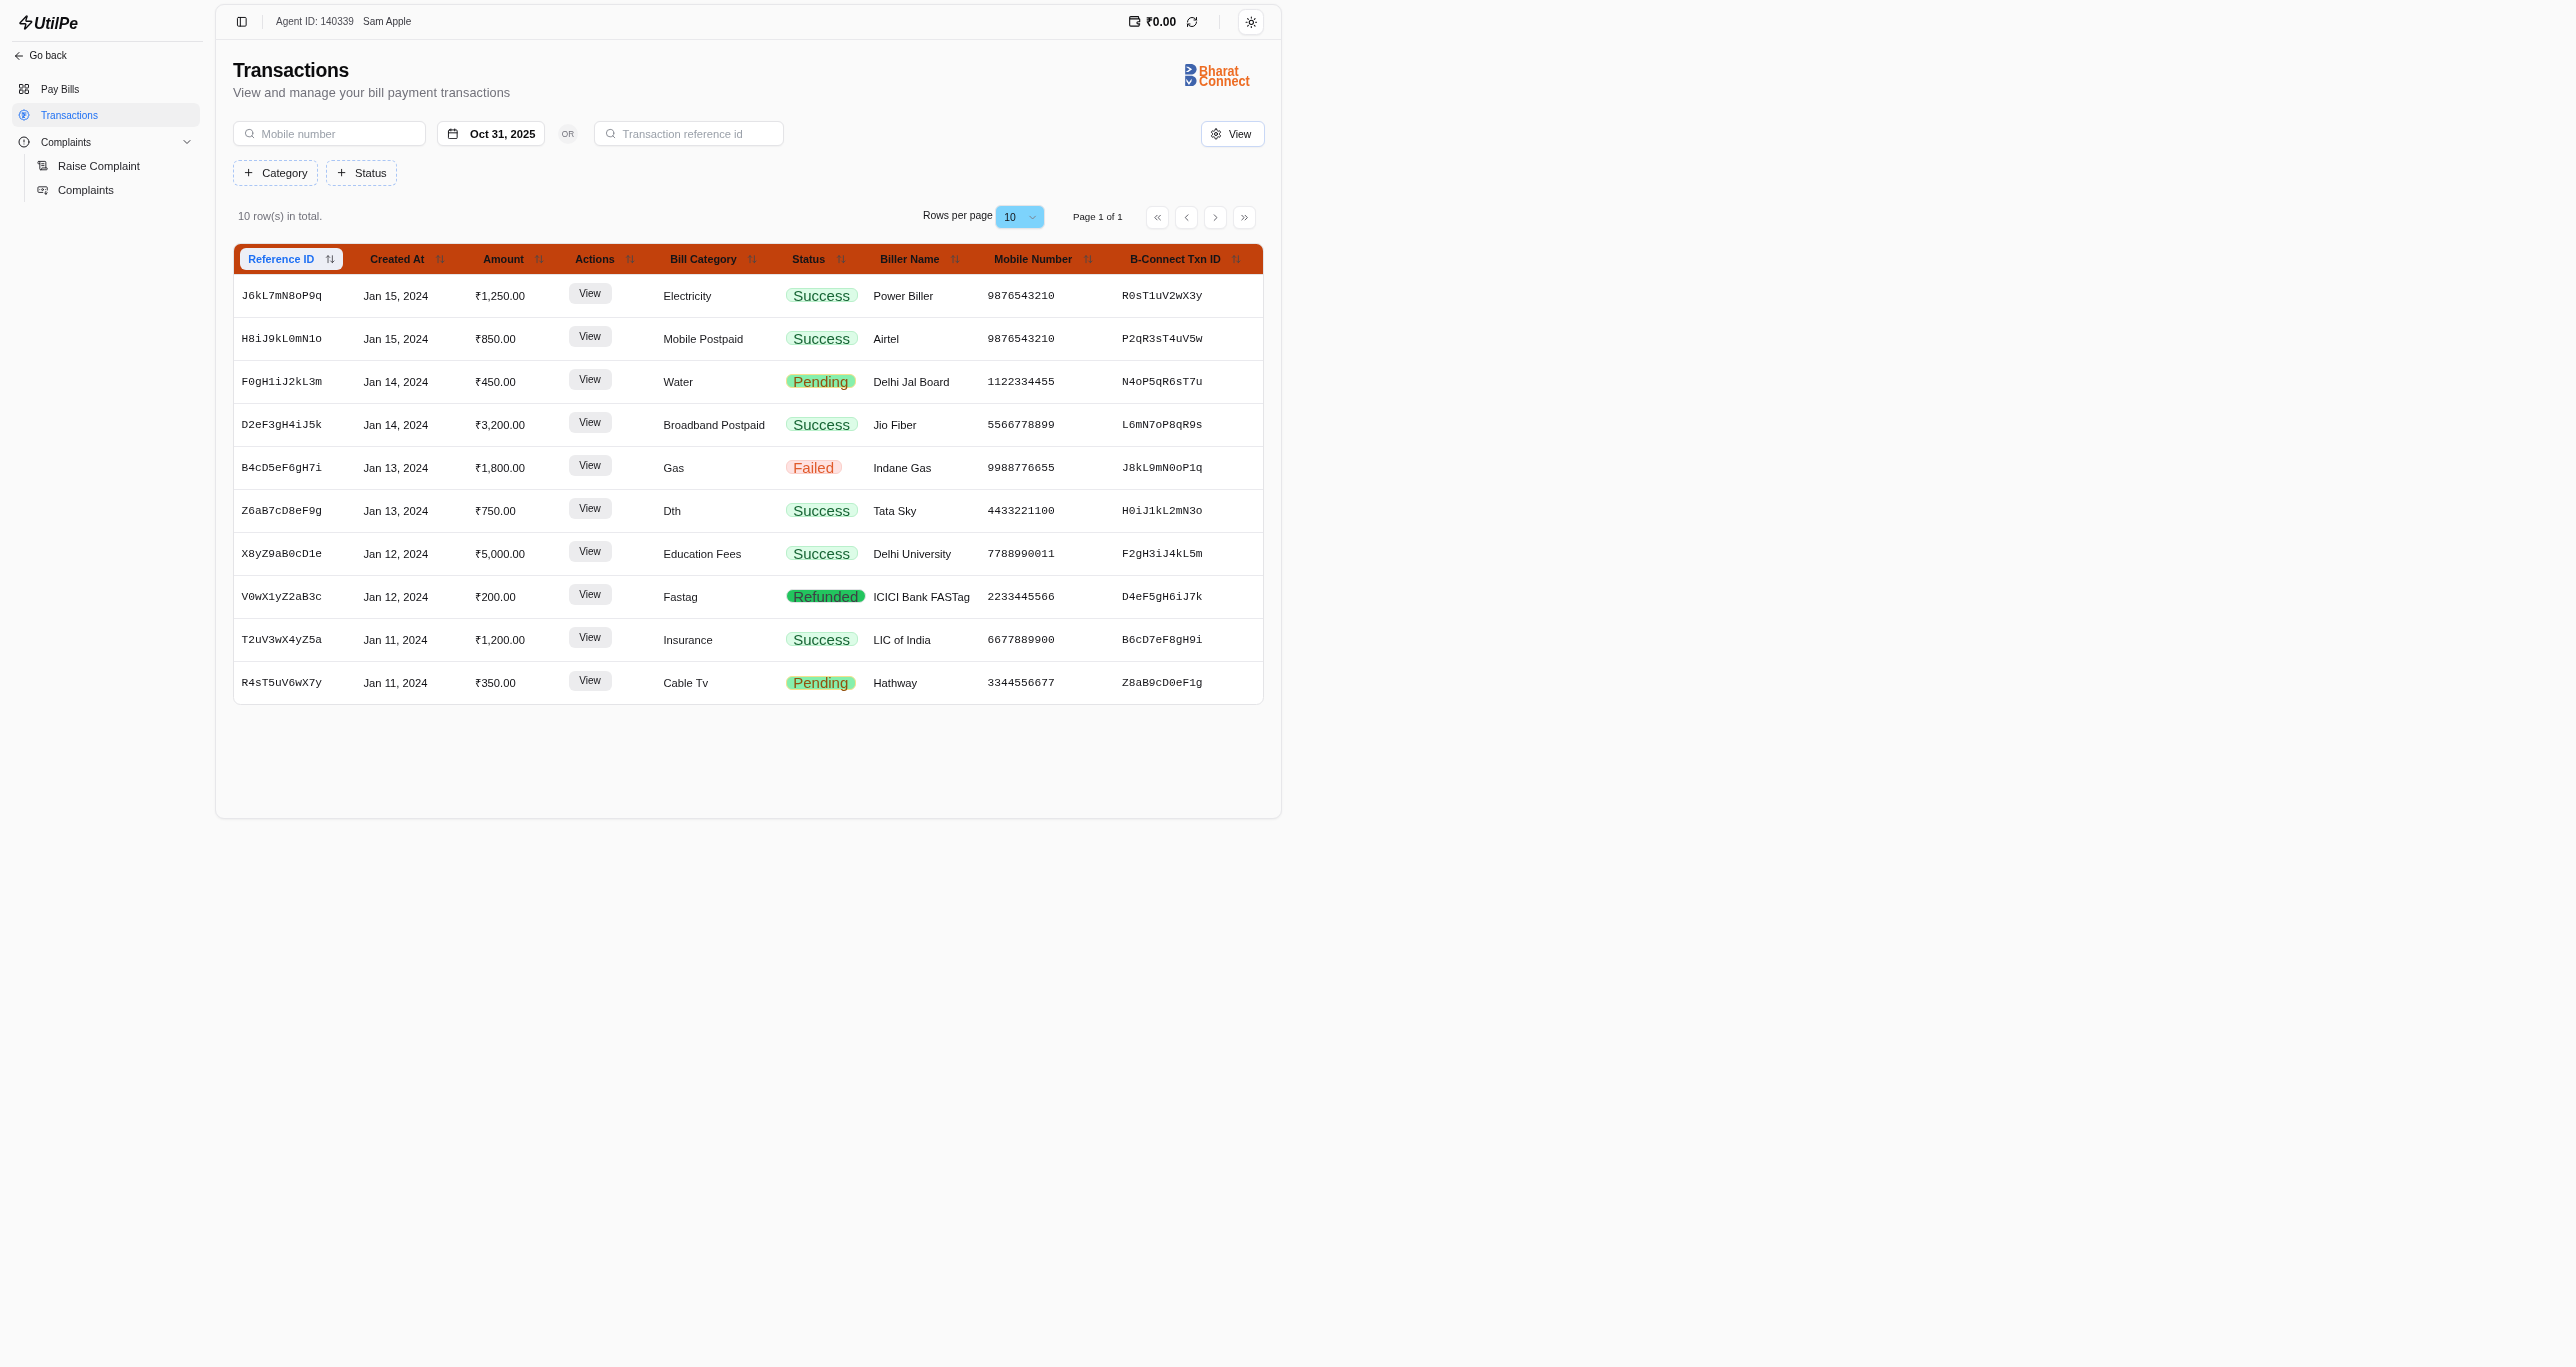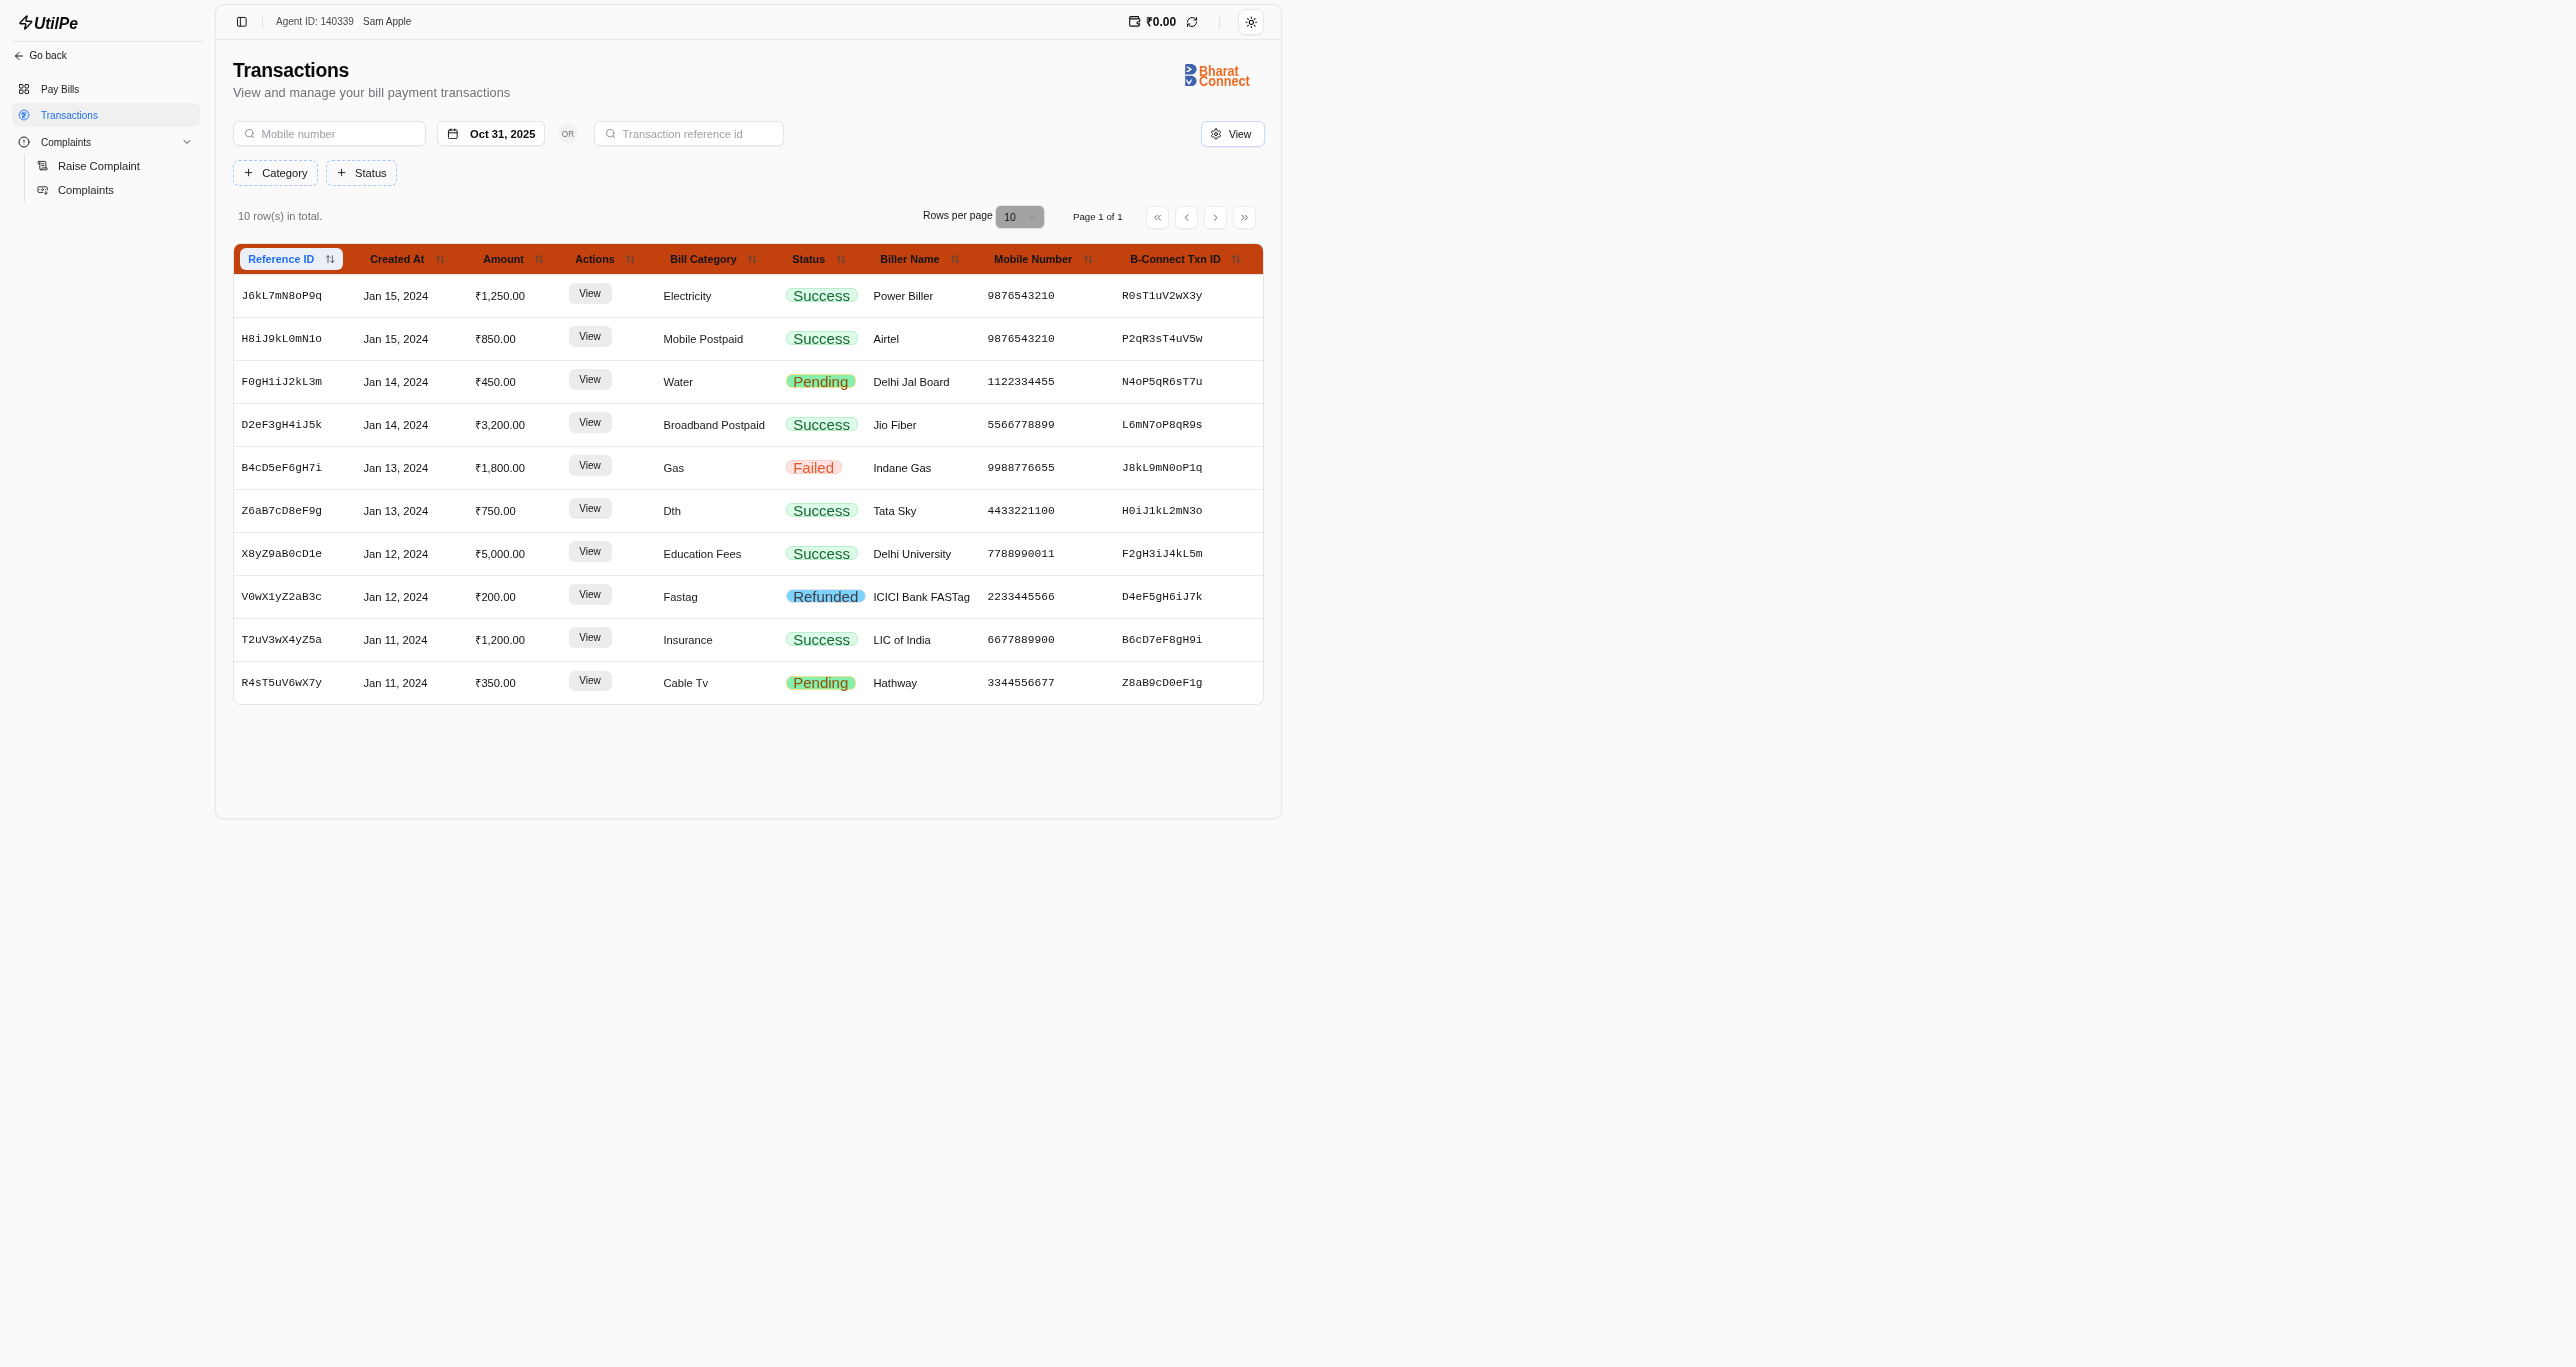--- a/index.html
+++ b/index.html
@@ -54,21 +54,21 @@
   .hbtn.on { background:#edeff6; color:#1e70f4; }
   .mono { font-family:"Liberation Mono", monospace; font-size:11.2px; color:#141418; }
   .semib { font-weight:400; color:#101014; }
   .viewbtn { display:inline-flex; align-items:center; justify-content:center; width:43px;
     height:20.5px; border-radius:6px; background:#ececee; font-size:10px; font-weight:400; color:#141418; position:relative; top:-1.9px; }
   .pill { display:inline-flex; align-items:center; height:14px; padding:0 6.7px; border-radius:6px;
     font-size:15px; font-weight:500; border:0.7px solid; }
   .pill.success { background:#dcfce7; border-color:#b9f0cb; color:#166534; }
   .pill.pending { background:#86efac; border-color:#f5e08e; color:#92510e; }
   .pill.failed  { background:#fee2e2; border-color:#fbd0ca; color:#e05b2b; }
-  .pill.refunded{ background:#7dd3fc; border-color:#e4e4e7; color:#3f3f46;border-radius:8px; }
+  .pill.refunded{ background:#22c55e; border-color:#e4e4e7; color:#3f3f46;border-radius:8px; }
 </style>
 </head>
 <body>
 
 <div id="sidebar">
   <svg class="ic abs" style="left:18px;top:14px;color:#0c0c0f;stroke-width:2.1" width="15.7" height="17" viewBox="0 0 24 24">
     <path d="M4 14a1 1 0 0 1-.78-1.63l9.9-10.2a.5.5 0 0 1 .86.46l-1.92 6.02A1 1 0 0 0 13 10h7a1 1 0 0 1 .78 1.63l-9.9 10.2a.5.5 0 0 1-.86-.46l1.92-6.02A1 1 0 0 0 11 14z"></path>
   </svg>
   <div class="abs" style="left:34px;top:15.3px;font-size:15.7px;font-weight:bold;font-style:italic;letter-spacing:-0.1px;color:#0c0c0f;line-height:18px;">UtilPe</div>
   <div class="abs" style="left:12px;top:41px;width:191px;height:0.7px;background:#e4e4e7"></div>
@@ -222,21 +222,21 @@
 <div class="dashedbtn" style="left:326px;width:71px;">
   <svg class="ic" width="11.2" height="11.2" viewBox="0 0 24 24">
       <path d="M5 12h14"></path>
       <path d="M12 5v14"></path>
     </svg>
   <span>Status</span>
 </div>
 
 <div class="abs" style="left:238px;top:210px;font-size:11px;line-height:12.7px;color:#71717a;">10 row(s) in total.</div>
 <div class="abs" style="left:923px;top:210px;font-size:10.4px;line-height:12.7px;font-weight:500;color:#131316;">Rows per page</div>
-<div class="abs" style="left:995px;top:205px;width:50px;height:24.4px;background:#a3a3a3;border:0.7px solid #e4e4e7;border-radius:6px;box-shadow:0 0.7px 1.5px rgba(0,0,0,.04);display:flex;align-items:center;">
+<div class="abs" style="left:995px;top:205px;width:50px;height:24.4px;background:#7dd3fc;border:0.7px solid #e4e4e7;border-radius:6px;box-shadow:0 0.7px 1.5px rgba(0,0,0,.04);display:flex;align-items:center;">
   <span style="margin-left:8.2px;font-size:10.4px;color:#131316;">10</span>
   <svg class="ic" style="margin-left:auto;margin-right:6px;color:#7a7a83" width="11.2" height="11.2" viewBox="0 0 24 24">
       <path d="m6 9 6 6 6-6"></path>
     </svg>
 </div>
 <div class="abs" style="left:1073px;top:211px;font-size:9.7px;line-height:12px;font-weight:500;color:#131316;">Page 1 of 1</div>
 <div class="pgbtn" style="left:1146px;">
     <svg class="ic" width="11.2" height="11.2" viewBox="0 0 24 24">
       <path d="m11 17-5-5 5-5"></path>
       <path d="m18 17-5-5 5-5"></path>

